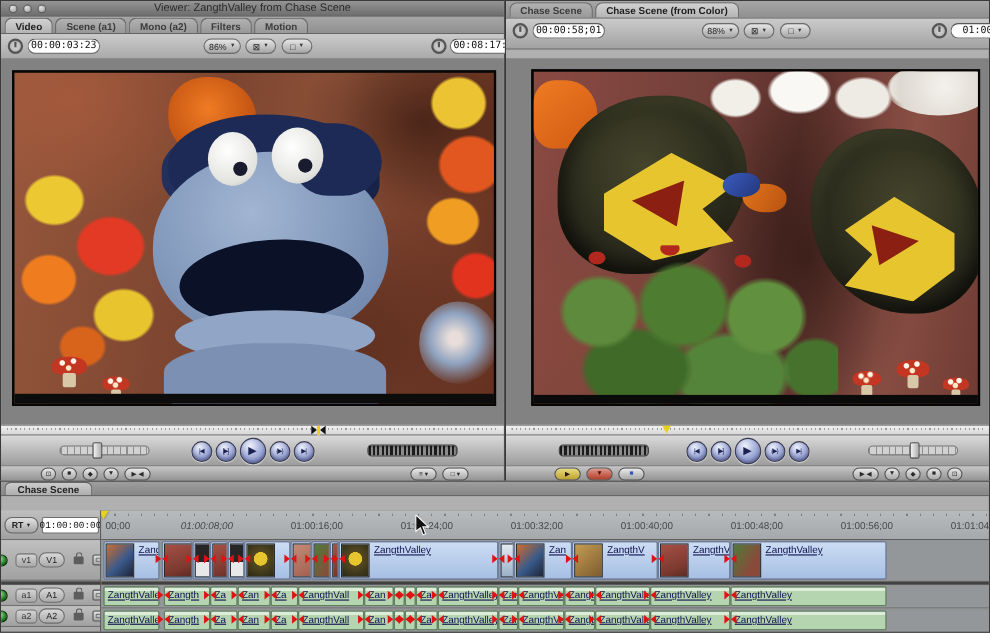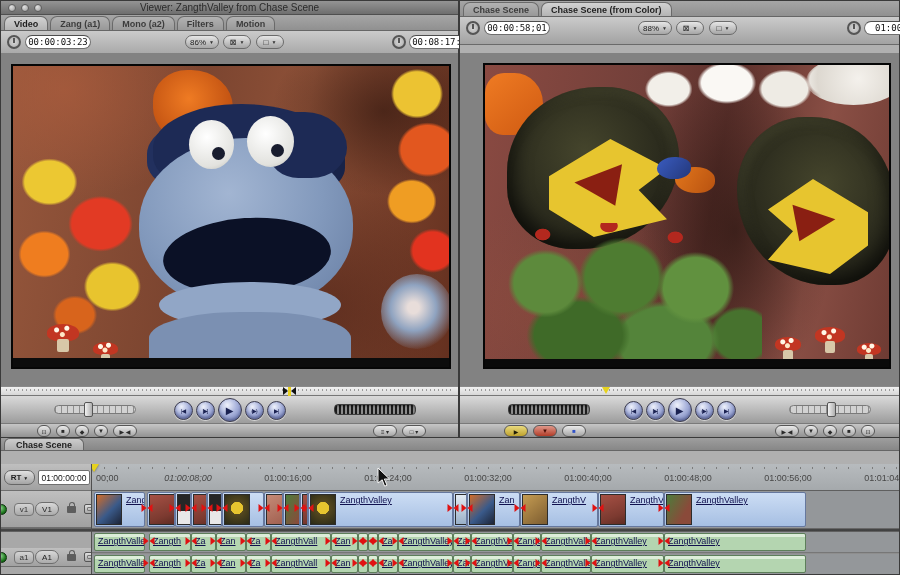--- a/index.html
+++ b/index.html
@@ -90,28 +90,28 @@
   #timelinew .titlebar { height:13px; }
   .ttabrow { height:13px; background:linear-gradient(#9e9e9e,#878787); border-bottom:1px solid #666;
     display:flex; align-items:flex-end; padding-left:3px; }
   .ttab { height:12px; padding:0 11px; font-size:9px; font-weight:bold; color:#222;
     background:linear-gradient(#cccccc,#aeaeae); border:1px solid #666; border-bottom:none;
     border-radius:6px 6px 0 0; display:flex; align-items:center; }
   .tlbody { position:absolute; left:0; top:26px; right:0; bottom:0; display:flex; }
   .hcol { width:91px; flex:none; border-right:1px solid #4f4f4f; background:#a8a8a8; }
   .hrow { background:linear-gradient(#bfbfbf,#a1a1a1); border-bottom:1px solid #6f6f6f;
     display:flex; align-items:center; position:relative; overflow:hidden; }
-  .hrow.r1 { height:27px; } .hrow.rv { height:37px; } .hrow.ra { height:19px;margin-top:16px; }
+  .hrow.r1 { height:27px; } .hrow.rv { height:37px; } .hrow.ra { height:19px; }
   .hdiv { height:4px; background:linear-gradient(#7a7a7a,#353535 50%,#6f6f6f); }
   .rtbtn { position:absolute; left:3px; top:6px; width:31px; height:15px; border-radius:7px;
     background:linear-gradient(#e2e2e2,#a4a4a4); border:1px solid #666; font-size:8px; font-weight:bold;
     color:#222; display:flex; align-items:center; justify-content:center; gap:2px; }
   .rtbtn .arr { font-size:5px; }
   .tl-tc { position:absolute; left:37px; top:6px; width:52px; height:15px; border-radius:2px;
-    background:#fff; border:1px solid #6f6f6f; font-family:Liberation Sans, sans-serif;
+    background:#fff; border:1px solid #6f6f6f; font-family:Liberation Mono, monospace;
     font-size:8.5px; color:#101010; display:flex; align-items:center; justify-content:center; }
   .greenlight { width:11px; height:11px; border-radius:50%; margin-left:-5px; flex:none;
     background:radial-gradient(circle at 40% 35%, #8fd48f, #1f7a1f 60%, #0c3c0c); border:1px solid #0a320a; }
   .srcpill { width:20px; height:13px; border-radius:4px; margin-left:7px; flex:none;
     background:linear-gradient(#d4d4d4,#a8a8a8); border:1px solid #767676; font-size:8px; color:#333;
     display:flex; align-items:center; justify-content:center; }
   .dstpill { width:24px; height:14px; border-radius:7px; margin-left:1px; flex:none;
     background:linear-gradient(#d8d8d8,#ababab); border:1px solid #6d6d6d; font-size:8px; color:#222;
     display:flex; align-items:center; justify-content:center; }
   .lockicon { width:9px; height:7px; background:#5d5d5d; border-radius:1px; margin-left:8px;
@@ -287,21 +287,21 @@
   <div class="titlebar">
     <div class="lights">
       <div class="light"></div>
       <div class="light"></div>
       <div class="light"></div>
     </div>
     <div class="title">Viewer: ZangthValley from Chase Scene</div>
   </div>
   <div class="tabrow" id="viewer-tabs">
       <div class="tab active">Video</div>
-      <div class="tab">Zang (a1)</div>
+      <div class="tab">Scene (a1)</div>
       <div class="tab">Mono (a2)</div>
       <div class="tab">Filters</div>
       <div class="tab">Motion</div>
     </div>
   <div class="controls">
     <div class="clock" style="left:6px"></div>
     <div class="tcfield" style="left:24px;width:66px">00:00:03:23</div>
     <div class="popup" style="left:184px;width:34px">
       <span>86%</span>
         <span class="arr">▼</span>

